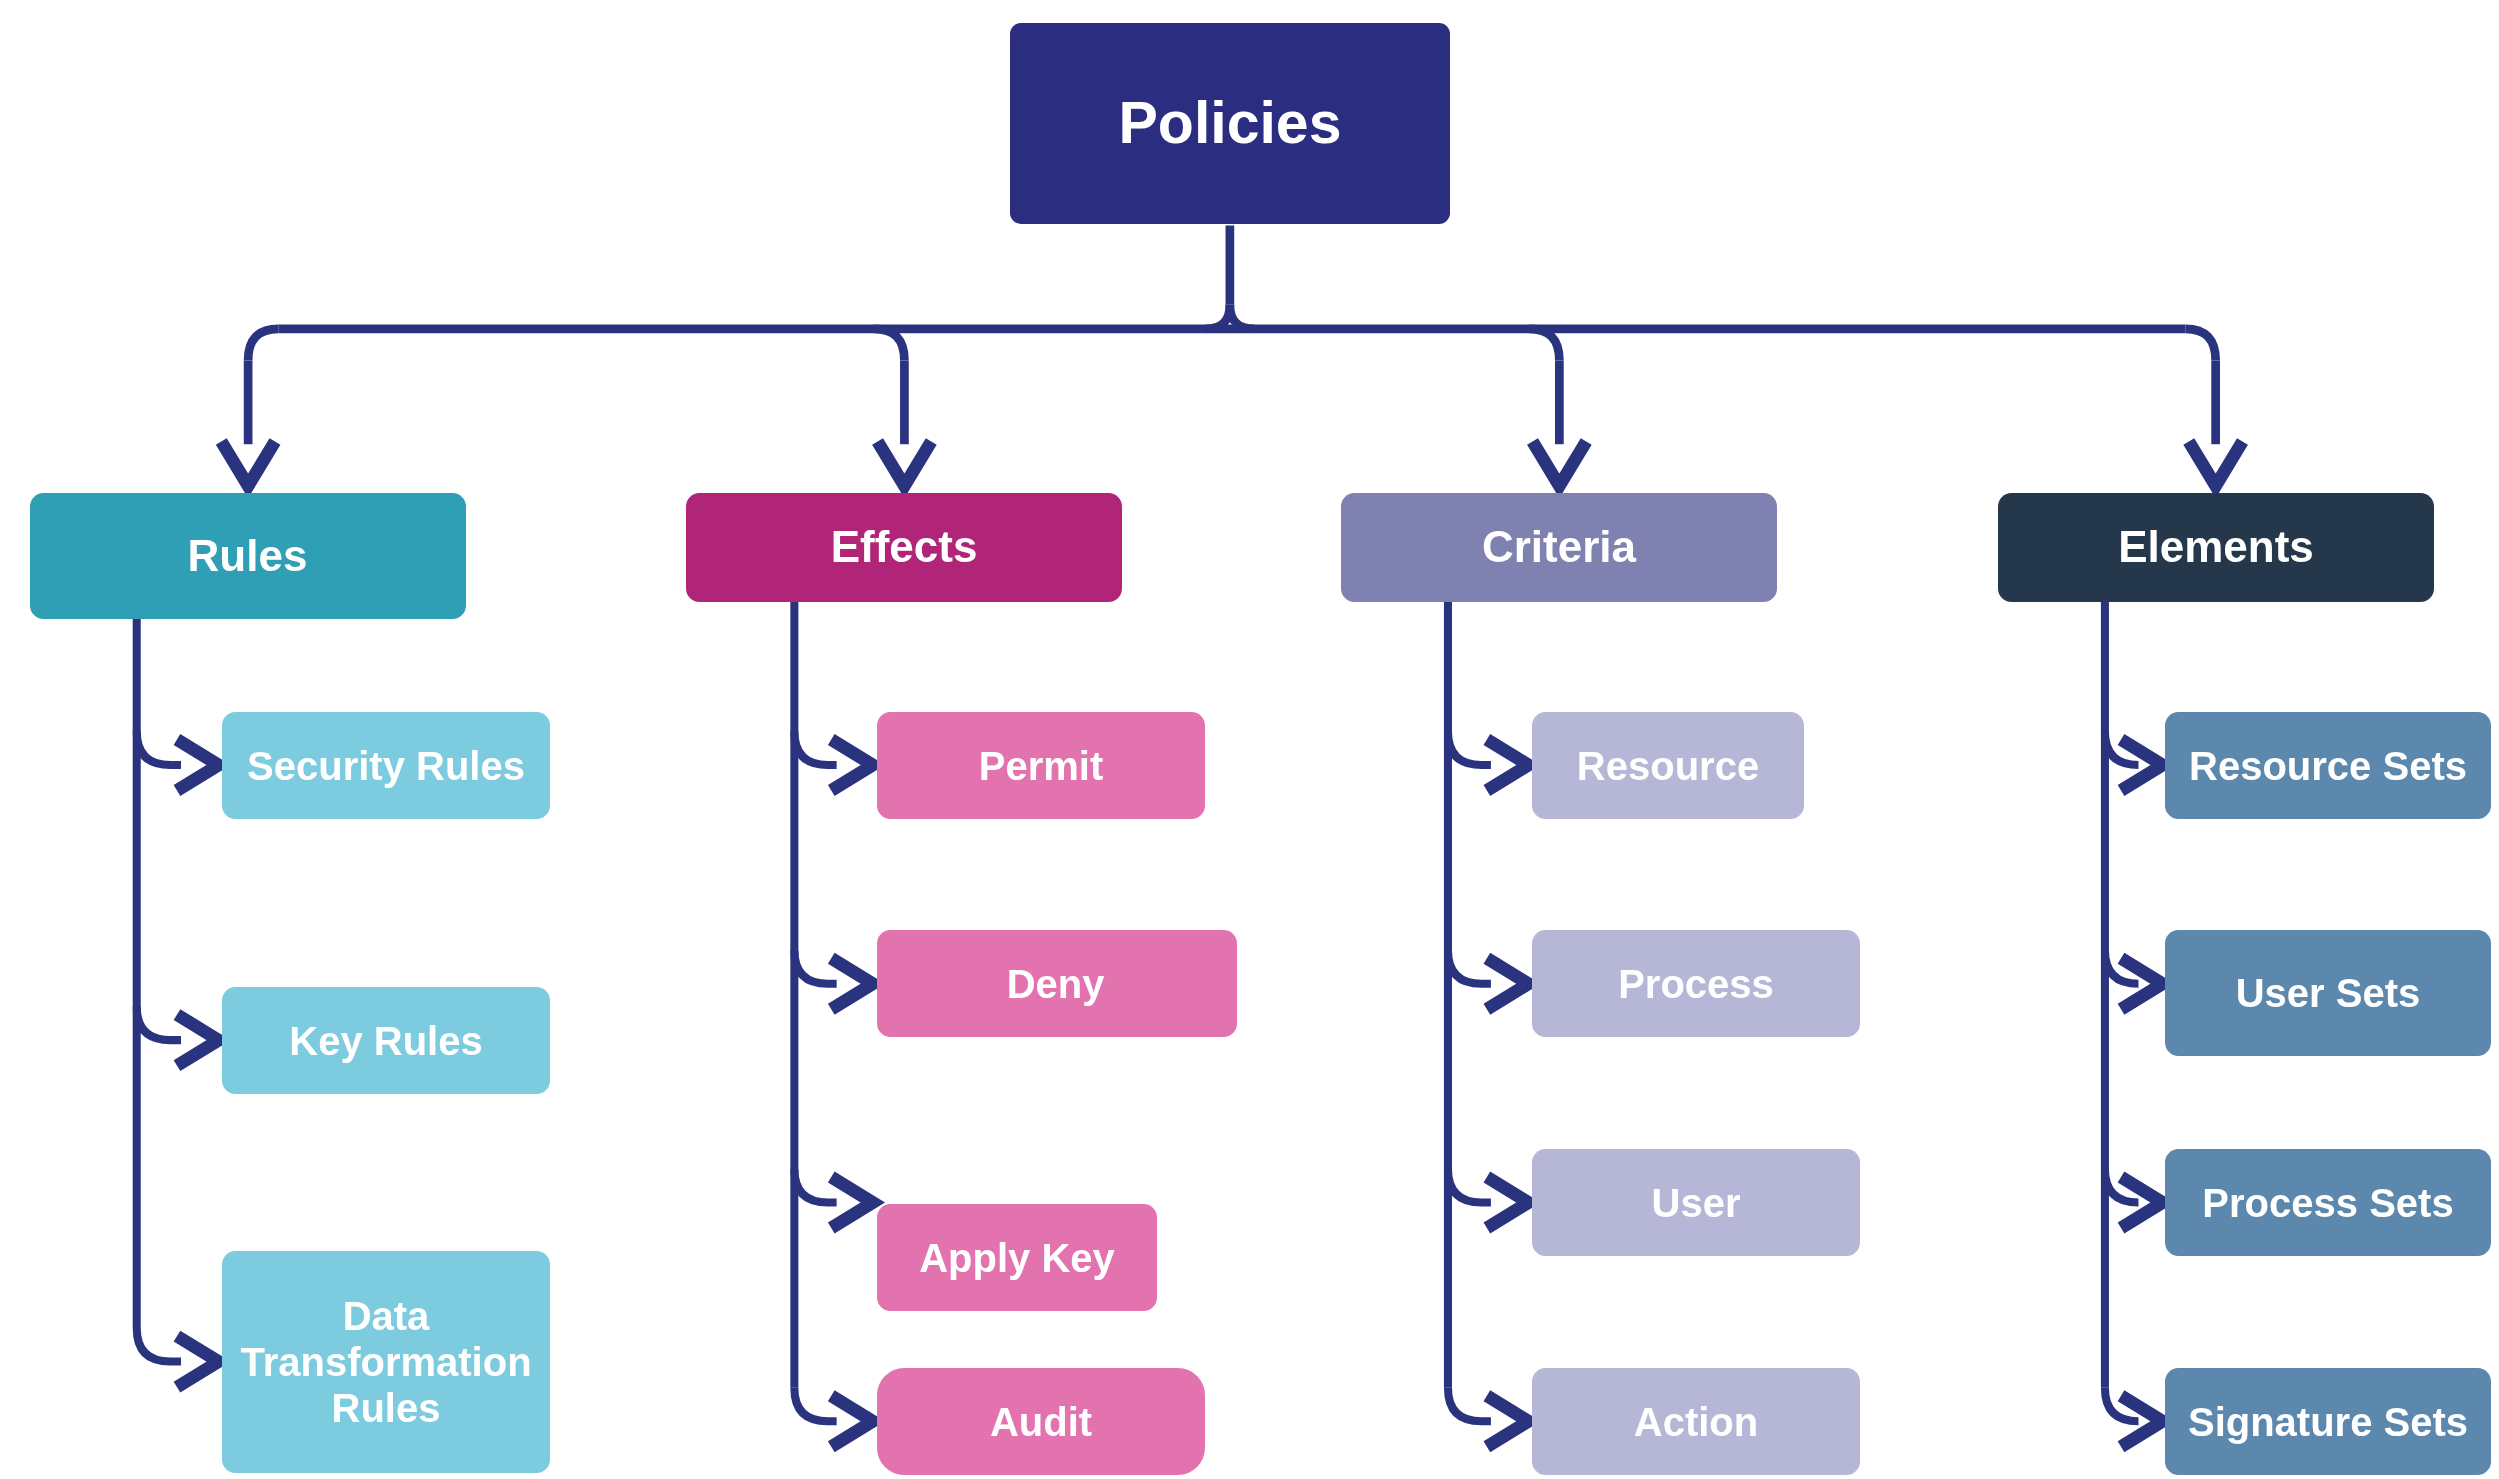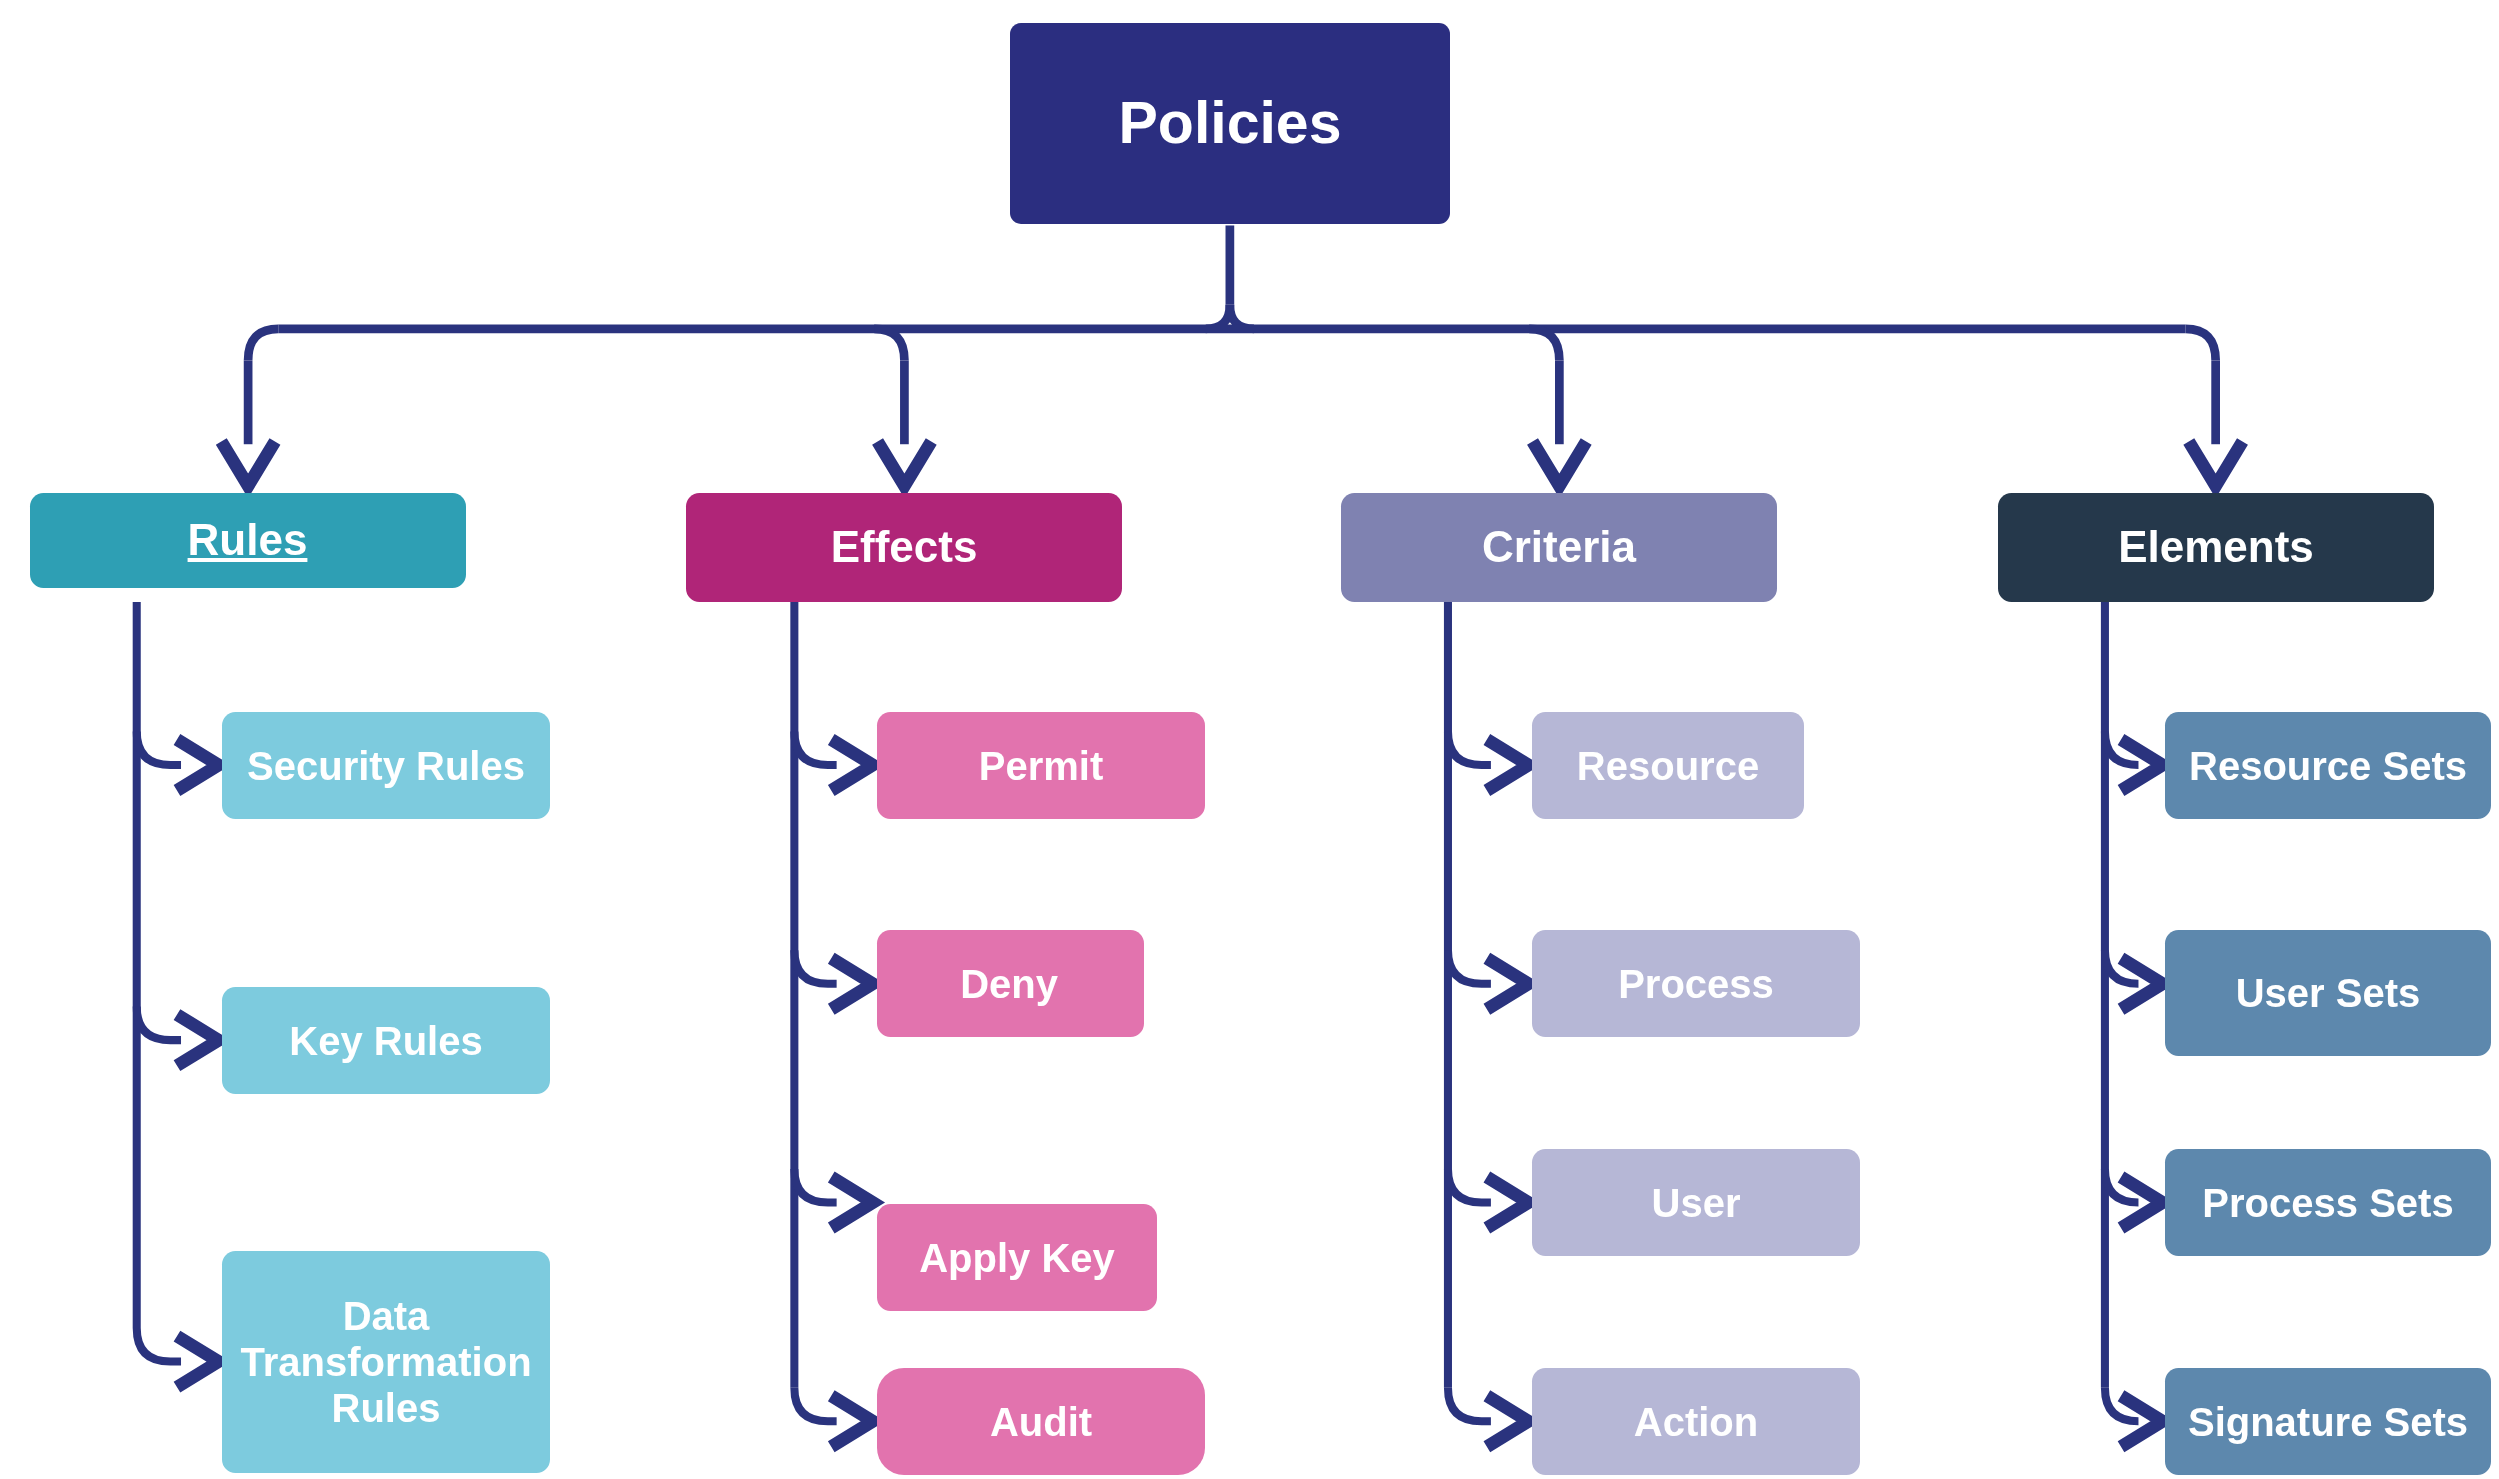--- a/index.html
+++ b/index.html
@@ -98,31 +98,31 @@
       <path class="br" d="M3136 2068 Q3136 2118 3186 2118"></path>
       <path class="ar" d="M3160 1102 L3222 1140 L3160 1178"></path>
       <path class="ar" d="M3160 1428 L3222 1466 L3160 1504"></path>
       <path class="ar" d="M3160 1754 L3222 1792 L3160 1830"></path>
       <path class="ar" d="M3160 2080 L3222 2118 L3160 2156"></path>
     </g>
   </svg>
 
   <div class="node root" style="left:1010px;top:23px;width:440px;height:201px;">Policies</div>
 
-  <div class="node head bg-rules" style="left:29.5px;top:493px;width:436px;height:95px;text-decoration:underline;">Rules</div>
+  <div class="node head bg-rules" style="left:29.5px;top:493px;width:436px;height:126px;">Rules</div>
   <div class="node head bg-effects" style="left:686px;top:493px;width:436px;height:109px;">Effects</div>
   <div class="node head bg-criteria" style="left:1341px;top:493px;width:436px;height:109px;">Criteria</div>
   <div class="node head bg-elements" style="left:1998px;top:493px;width:436px;height:109px;">Elements</div>
 
   <div class="node child bg-rules-child" style="left:222px;top:712px;width:328px;height:107px;">Security Rules</div>
   <div class="node child bg-rules-child" style="left:222px;top:987px;width:328px;height:107px;">Key Rules</div>
   <div class="node child bg-rules-child" style="left:222px;top:1251px;width:328px;height:222px;">Data Transformation Rules</div>
 
   <div class="node child bg-effects-child" style="left:877px;top:712px;width:328px;height:107px;">Permit</div>
-  <div class="node child bg-effects-child" style="left:877px;top:930px;width:267px;height:107px;padding-left:12px;">Deny</div>
+  <div class="node child bg-effects-child" style="left:877px;top:930px;width:360px;height:107px;padding-left:12px;">Deny</div>
   <div class="node child bg-effects-child" style="left:877px;top:1204px;width:280px;height:107px;">Apply Key</div>
   <div class="node child bg-effects-child" style="left:877px;top:1368px;width:328px;height:107px;border-radius:27px;">Audit</div>
 
   <div class="node child bg-criteria-child" style="left:1532px;top:712px;width:272px;height:107px;">Resource</div>
   <div class="node child bg-criteria-child" style="left:1532px;top:930px;width:328px;height:107px;">Process</div>
   <div class="node child bg-criteria-child" style="left:1532px;top:1149px;width:328px;height:107px;">User</div>
   <div class="node child bg-criteria-child" style="left:1532px;top:1368px;width:328px;height:107px;">Action</div>
 
   <div class="node child bg-elements-child" style="left:2165px;top:712px;width:326px;height:107px;">Resource Sets</div>
   <div class="node child bg-elements-child" style="left:2165px;top:930px;width:326px;height:126px;">User Sets</div>

